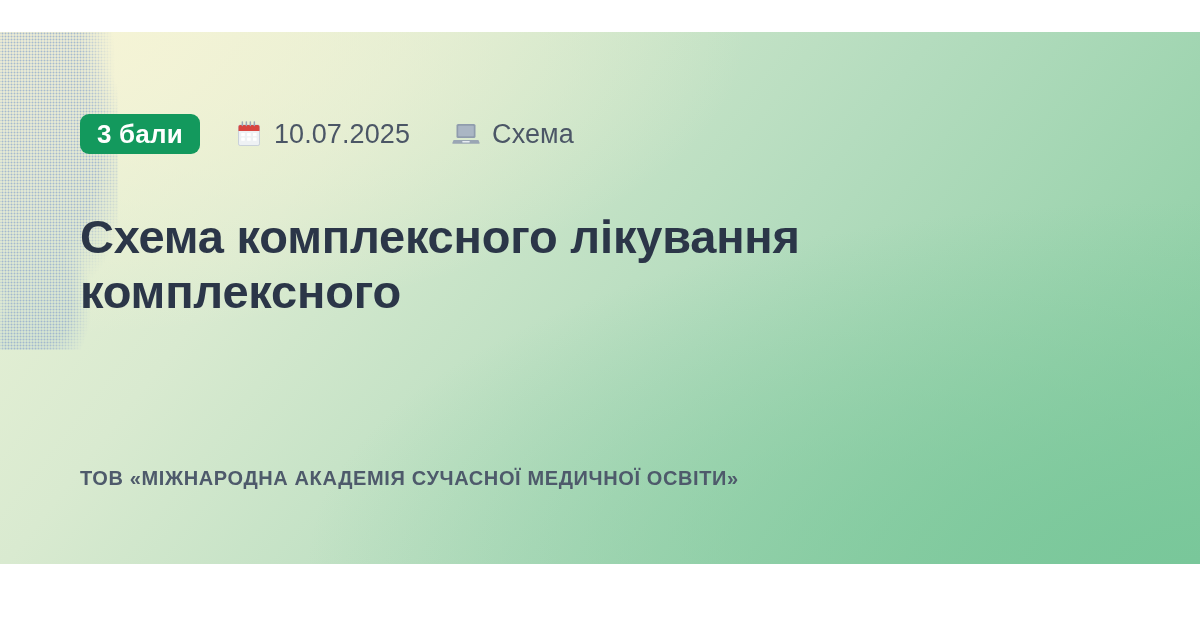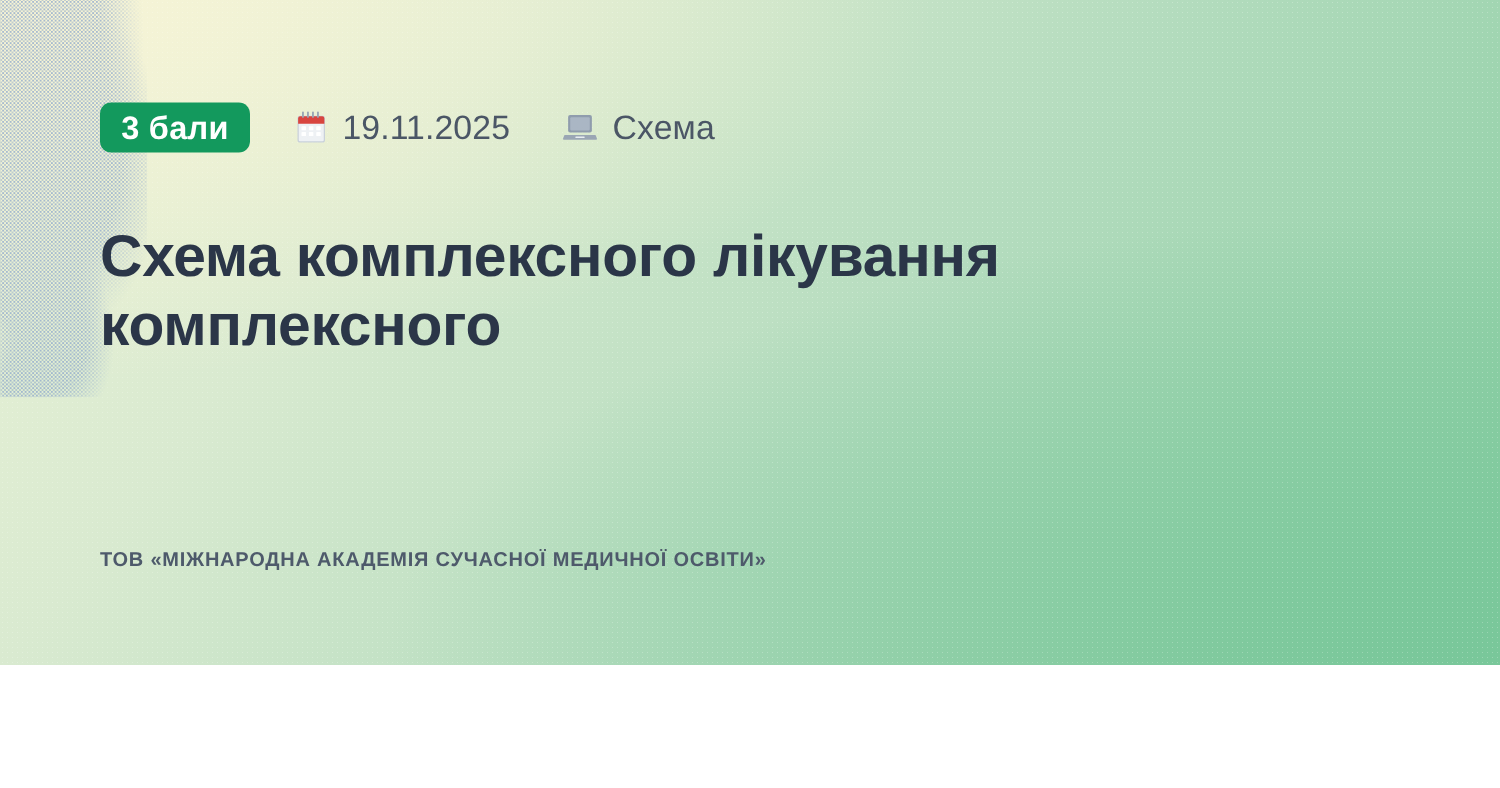--- a/index.html
+++ b/index.html
@@ -17,20 +17,21 @@
 
   .card {
     position: relative;
     width: 1200px;
     height: 532px;
     overflow: hidden;
     background:
       radial-gradient(120% 110% at 100% 100%, #79c79a 0%, rgba(121,199,154,0) 62%),
       radial-gradient(130% 120% at 0% 0%, #f7f4d6 0%, rgba(247,244,214,0) 48%),
       linear-gradient(128deg, #ecf3d7 0%, #d9ead0 26%, #b4dcbe 58%, #97d2ab 84%, #86cca0 100%);
+    margin-top: 32px;
   }
 
   
   .card-noise {
     position: absolute;
     inset: 0;
     background-image: radial-gradient(rgba(255,255,255,0.55) 0.6px, rgba(255,255,255,0) 0.7px);
     background-size: 4px 4px;
     opacity: 0.45;
     pointer-events: none;
@@ -136,21 +137,21 @@
 
   
   .footer {
     position: absolute;
     left: 80px;
     bottom: 74px;
     z-index: 3;
   }
 
   .org-name {
-    font-size: 16px;
+    font-size: 20px;
     font-weight: 700;
     color: #4e5a6b;
     letter-spacing: 0.62px;
     text-transform: uppercase;
     white-space: nowrap;
     text-align: right;
   }
 </style>
 </head>
 <body>
@@ -180,21 +181,21 @@
             <g fill="#ffffff">
               <rect x="5.2" y="13" width="3.6" height="3.2" rx="0.5"></rect>
               <rect x="11.1" y="13" width="3.6" height="3.2" rx="0.5"></rect>
               <rect x="17" y="13" width="3.6" height="3.2" rx="0.5"></rect>
               <rect x="5.2" y="17.6" width="3.6" height="3.2" rx="0.5"></rect>
               <rect x="11.1" y="17.6" width="3.6" height="3.2" rx="0.5"></rect>
               <rect x="17" y="17.6" width="3.6" height="3.2" rx="0.5"></rect>
             </g>
           </svg>
         </span>
-        <span class="meta-text">19.11.2025</span>
+        <span class="meta-text">10.07.2025</span>
       </span>
 
       <span class="meta-item format">
         <span class="meta-icon laptop">
           <svg width="28" height="26" viewBox="0 0 28 26" aria-hidden="true">
             <rect x="4.5" y="3" width="19" height="14" rx="1.6" fill="#8f9cad"></rect>
             <rect x="6.2" y="4.7" width="15.6" height="10.6" rx="0.9" fill="#aab6c4"></rect>
             <path d="M1.6 19h24.8l1.1 2.6a0.9 0.9 0 0 1-0.83 1.25H1.33A0.9 0.9 0 0 1 0.5 21.6L1.6 19z" fill="#9aa6b4"></path>
             <rect x="10.2" y="20.1" width="7.6" height="1.3" rx="0.6" fill="#e8edf2"></rect>
           </svg>

